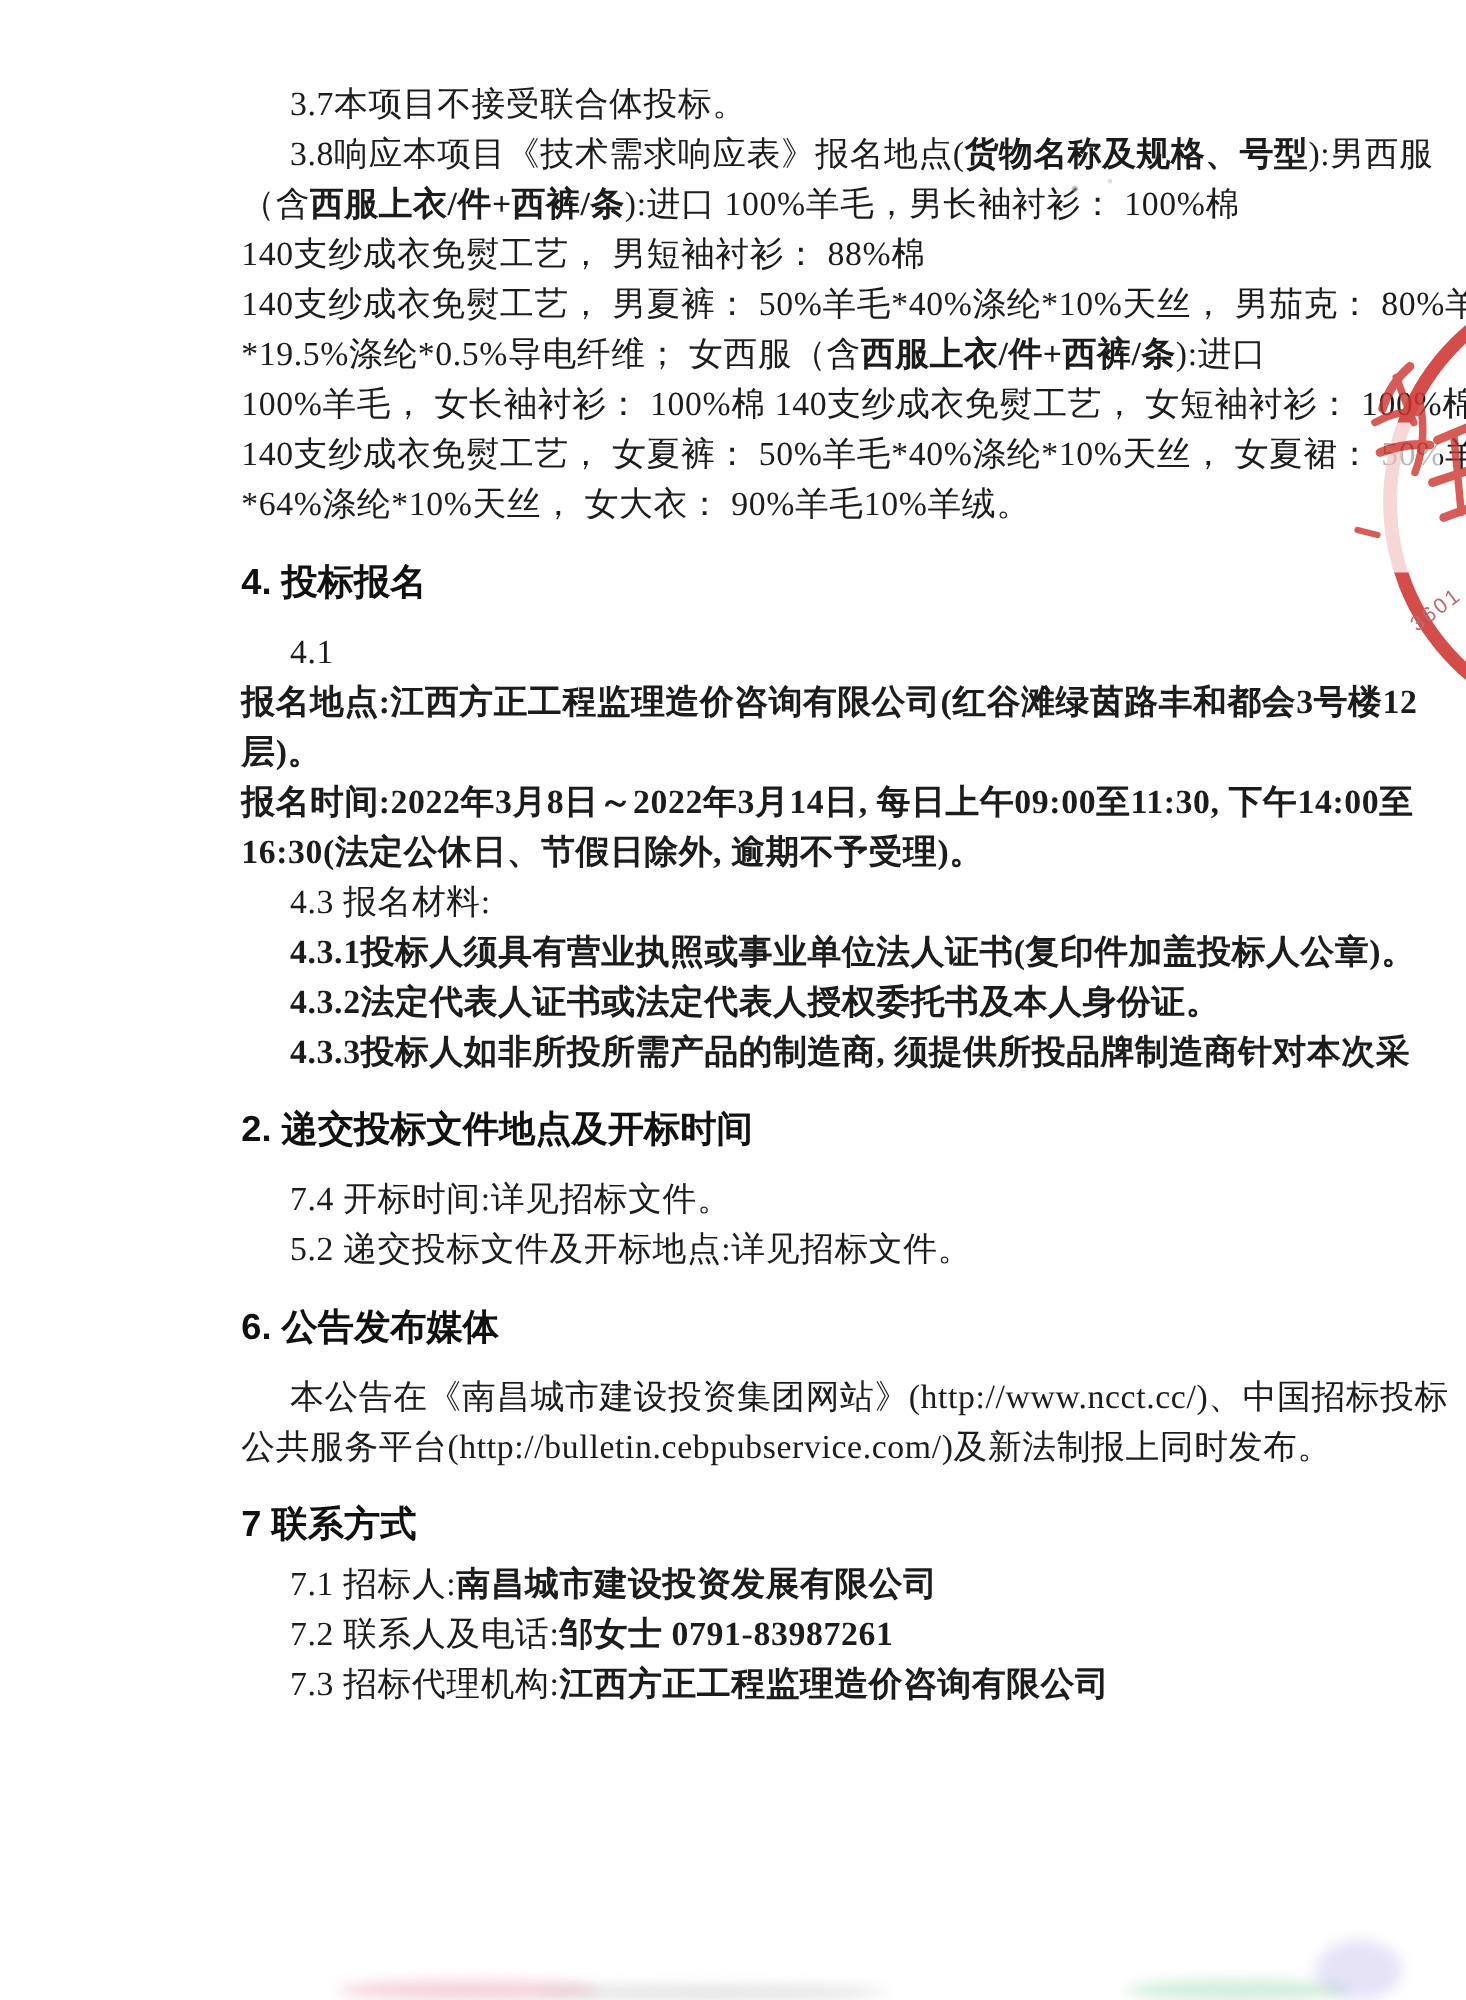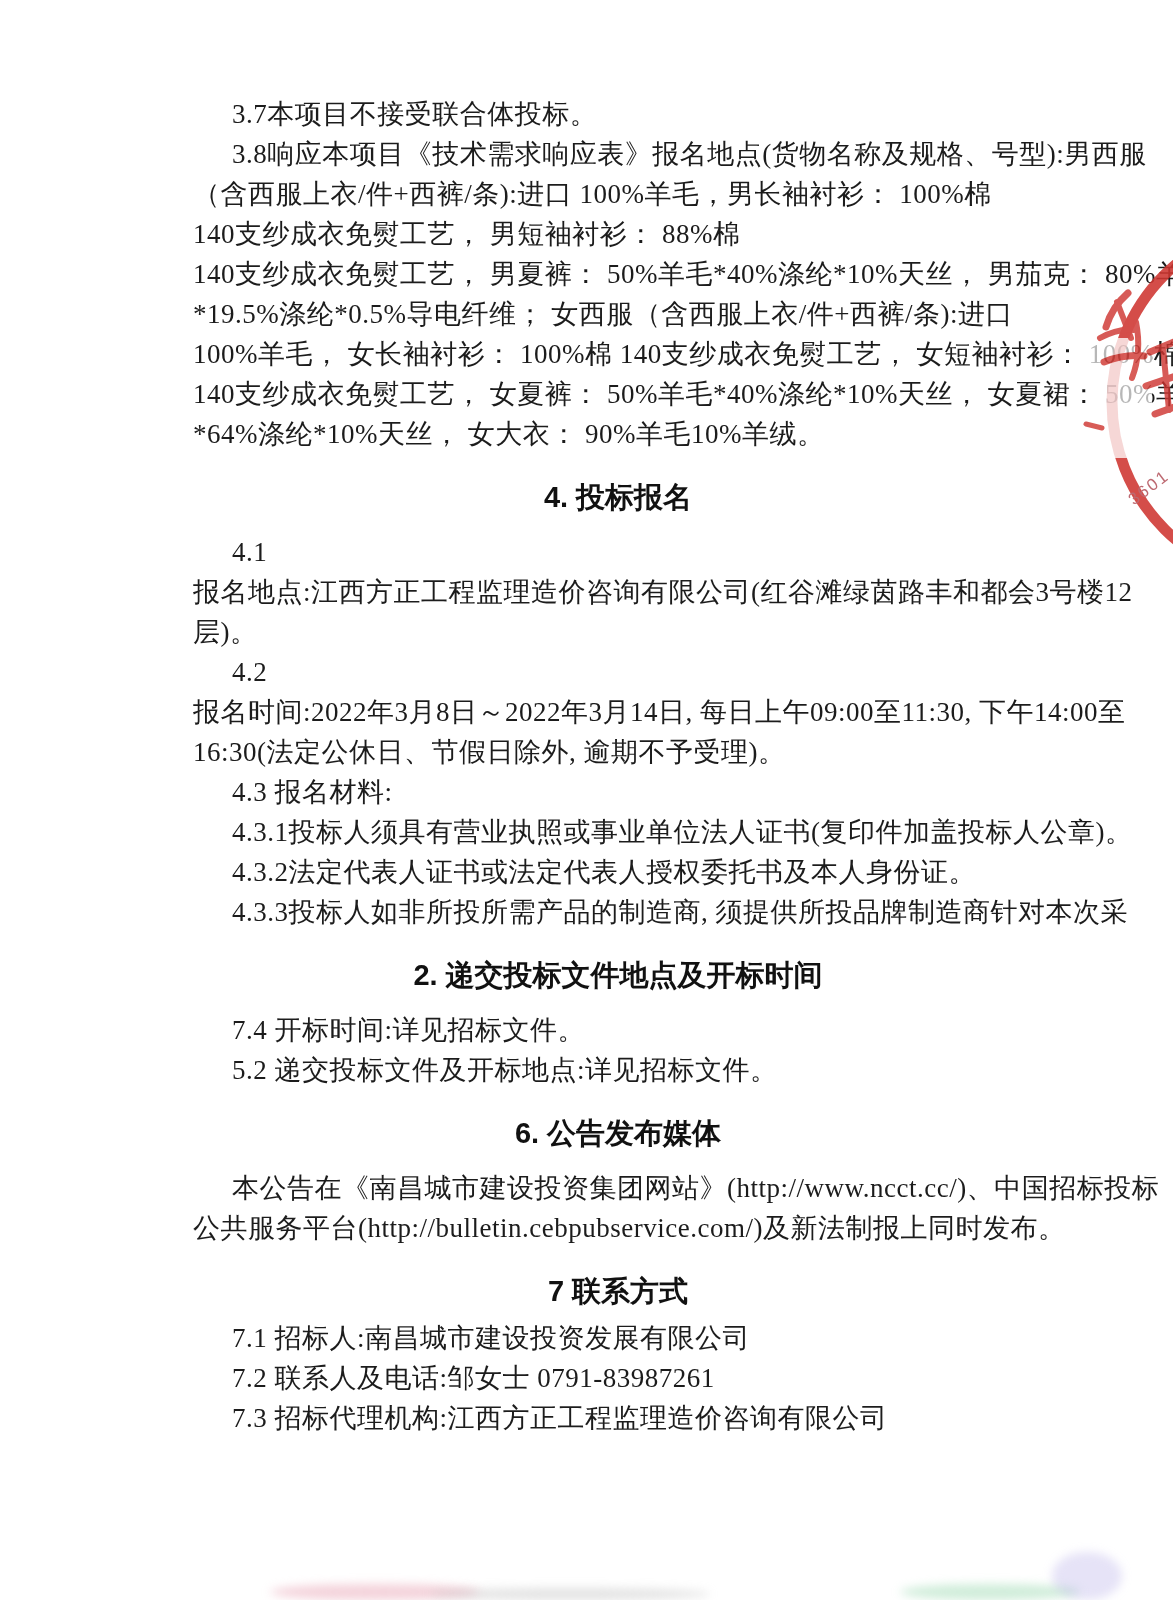--- a/index.html
+++ b/index.html
@@ -8,40 +8,39 @@
     width:1173px;height:1600px;
     background:#ffffff;
     overflow:hidden;
     font-family:"Liberation Serif","DejaVu Serif",serif;
     color:#1c1c1c;
   }
   .content{
     position:absolute;
     left:193px;top:0;
     width:850px;
-    padding-top:94px;
+    padding-top:63px;
   }
   .line{
     font-size:27px;
     line-height:40px;
     white-space:nowrap;
     letter-spacing:0.5px;
     font-weight:400;
   }
   .ind{padding-left:39px;}
-  .b{font-weight:400;}
+  .b{font-weight:700;}
   .heading{
     font-size:29px;
     line-height:42px;
     font-weight:700;
     font-family:"Liberation Sans","DejaVu Sans",sans-serif;
     white-space:nowrap;
     margin:22px 0 14px 0;
     color:#111;
-    text-align:center;
   }
   .tight{margin-top:-8px;}
   .seal-layer{
     position:absolute;inset:0;width:1173px;height:1600px;
     pointer-events:none;
   }
   .smudge{
     position:absolute;
     border-radius:50%;
     filter:blur(5px);
@@ -65,21 +64,20 @@
       <div class="line">100%羊毛， 女长袖衬衫： 100%棉 140支纱成衣免熨工艺， 女短袖衬衫： 100%棉</div>
       <div class="line">140支纱成衣免熨工艺， 女夏裤： 50%羊毛*40%涤纶*10%天丝， 女夏裙： 50%羊毛</div>
       <div class="line">*64%涤纶*10%天丝， 女大衣： 90%羊毛10%羊绒。</div>
     </div>
 
     <section>
       <div class="heading">4. 投标报名</div>
       <div class="line ind">4.1</div>
       <div class="line b">报名地点:江西方正工程监理造价咨询有限公司(红谷滩绿茵路丰和都会3号楼12</div>
       <div class="line b">层)。</div>
-      <div class="line ind">4.2</div>
       <div class="line b">报名时间:2022年3月8日～2022年3月14日, 每日上午09:00至11:30, 下午14:00至</div>
       <div class="line b">16:30(法定公休日、节假日除外, 逾期不予受理)。</div>
       <div class="line ind">4.3 报名材料:</div>
       <div class="line ind b">4.3.1投标人须具有营业执照或事业单位法人证书(复印件加盖投标人公章)。</div>
       <div class="line ind b">4.3.2法定代表人证书或法定代表人授权委托书及本人身份证。</div>
       <div class="line ind b">4.3.3投标人如非所投所需产品的制造商, 须提供所投品牌制造商针对本次采</div>
     </section>
 
     <section>
       <div class="heading">2. 递交投标文件地点及开标时间</div>

